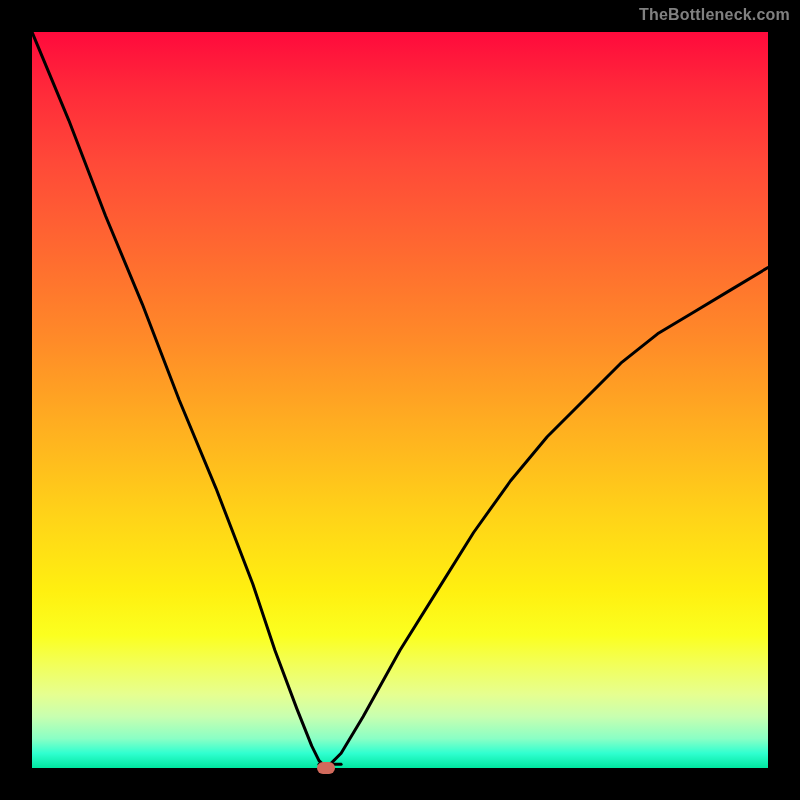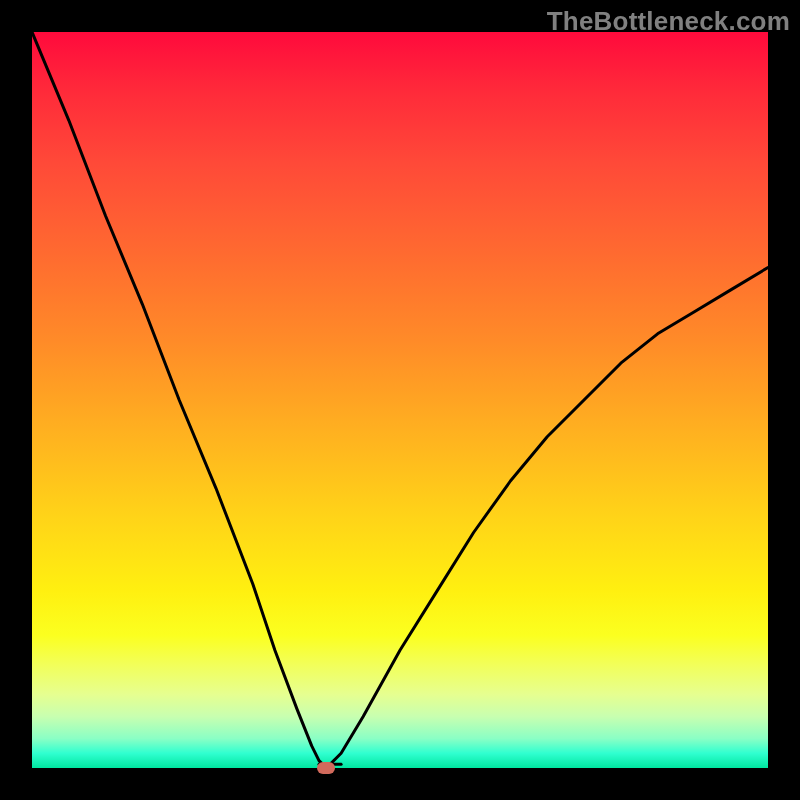--- a/index.html
+++ b/index.html
@@ -41,21 +41,21 @@
       #8affc5 96%,
       #30ffd0 98%,
       #00e6a0 100%
     );
   }
   .watermark {
     position: absolute;
     top: 6px;
     right: 10px;
     color: #808080;
-    font-size: 26px;
+    font-size: 16px;
     font-weight: 600;
     letter-spacing: 0.2px;
     user-select: none;
   }
   svg.curve {
     position: absolute;
     left: 0;
     top: 0;
     width: 736px;
     height: 736px;

